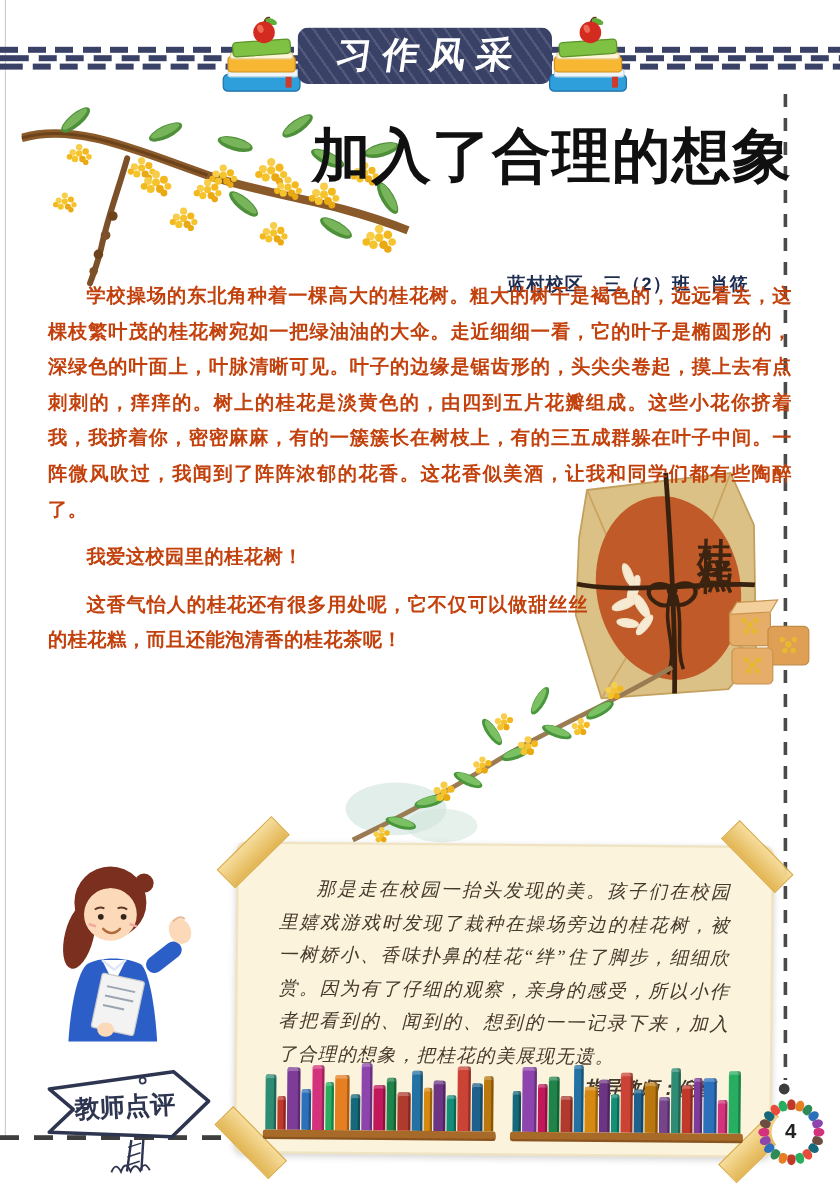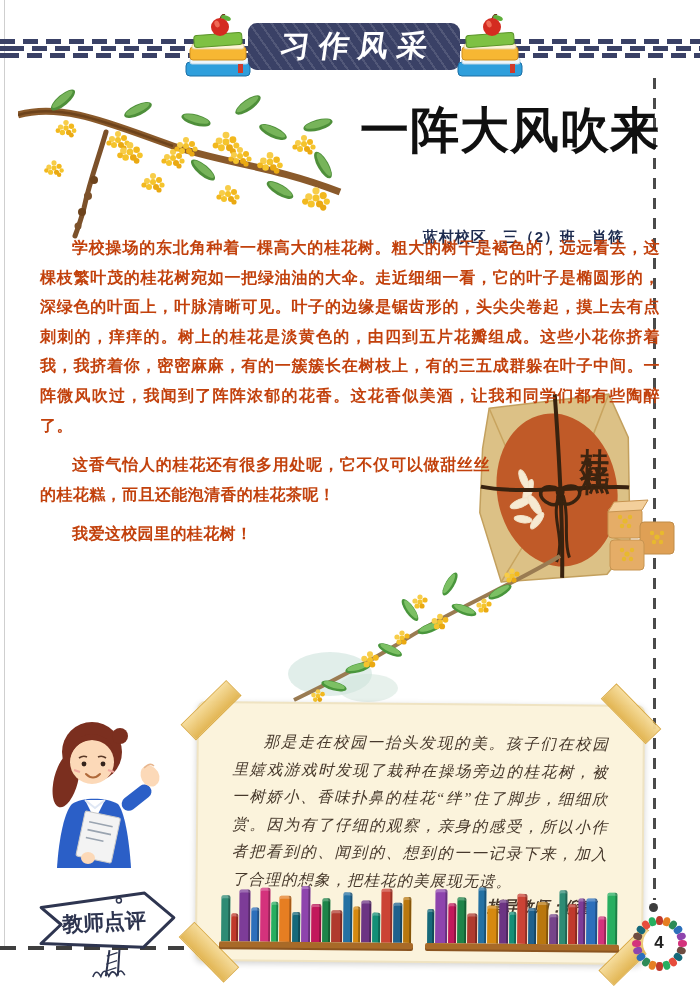--- a/index.html
+++ b/index.html
@@ -170,28 +170,28 @@
       <use href="#cl" transform="translate(222,86)"></use>
     <use href="#cl" transform="translate(252,92) scale(1.1)"></use>
       <use href="#cl" transform="translate(286,74)"></use>
     <use href="#cl" transform="translate(298,128) scale(1.2)"></use>
       <use href="#cl" transform="translate(210,124)"></use>
     <use href="#cl" transform="translate(135,112)"></use>
       <use href="#cl" transform="translate(48,58) scale(.9)"></use>
     <use href="#cl" transform="translate(36,98) scale(.85)"></use>
   </svg>
 
-  <h1 class="article-title">一阵大风吹来</h1>
+  <h1 class="article-title">加入了合理的想象</h1>
   <div class="byline">蓝村校区　三（2）班　肖筱</div>
 
   <div class="body-text">
     <p>学校操场的东北角种着一棵高大的桂花树。粗大的树干是褐色的，远远看去，这棵枝繁叶茂的桂花树宛如一把绿油油的大伞。走近细细一看，它的叶子是椭圆形的，深绿色的叶面上，叶脉清晰可见。叶子的边缘是锯齿形的，头尖尖卷起，摸上去有点刺刺的，痒痒的。树上的桂花是淡黄色的，由四到五片花瓣组成。这些小花你挤着我，我挤着你，密密麻麻，有的一簇簇长在树枝上，有的三五成群躲在叶子中间。一阵微风吹过，我闻到了阵阵浓郁的花香。这花香似美酒，让我和同学们都有些陶醉了。</p>
     <div class="pkg-spacer"></div>
+    <p>我爱这校园里的桂花树！</p>
     <p>这香气怡人的桂花还有很多用处呢，它不仅可以做甜丝丝的桂花糕，而且还能泡清香的桂花茶呢！</p>
-    <p>我爱这校园里的桂花树！</p>
   </div>
 
   <svg class="package" viewBox="0 0 218 208">
     <g transform="rotate(-2 95 100)">
       <path d="M30,18 L150,8 L168,52 L166,160 L142,188 L36,192 L17,122 L22,58 Z" fill="var(--kraft)" stroke="#c3a05e" stroke-width="1.5"></path>
       <path d="M30,18 L60,95 M150,8 L128,60 M36,192 L70,140 M166,160 L130,140" stroke="#c8a45f" stroke-width="1.5" fill="none"></path>
       <ellipse cx="95" cy="102" rx="60" ry="77" fill="var(--rust)" transform="rotate(-8 95 102)"></ellipse>
       <g stroke="#f3e3c8" stroke-width="1" fill="#f6ead2">
         <ellipse cx="66" cy="102" rx="4" ry="12" transform="rotate(20 66 102)"></ellipse>
         <ellipse cx="58" cy="114" rx="4" ry="11" transform="rotate(70 58 114)"></ellipse>

